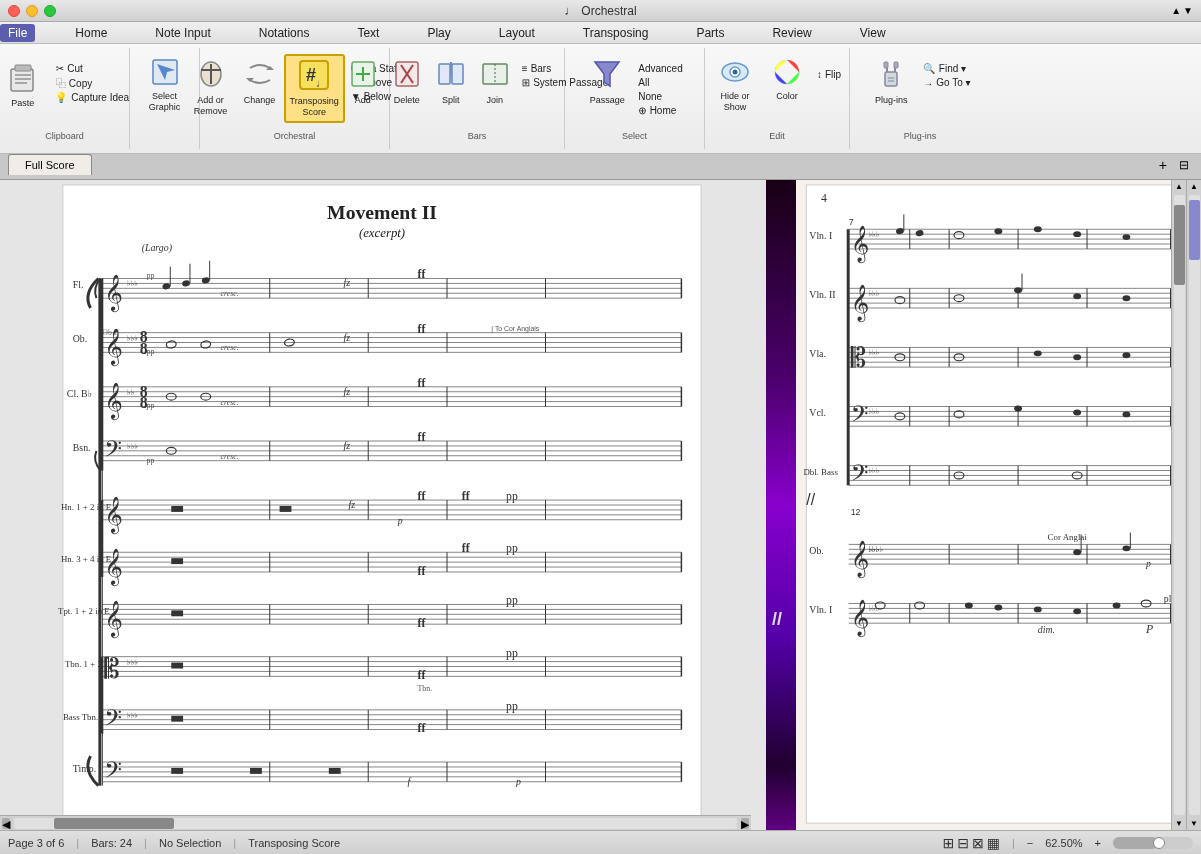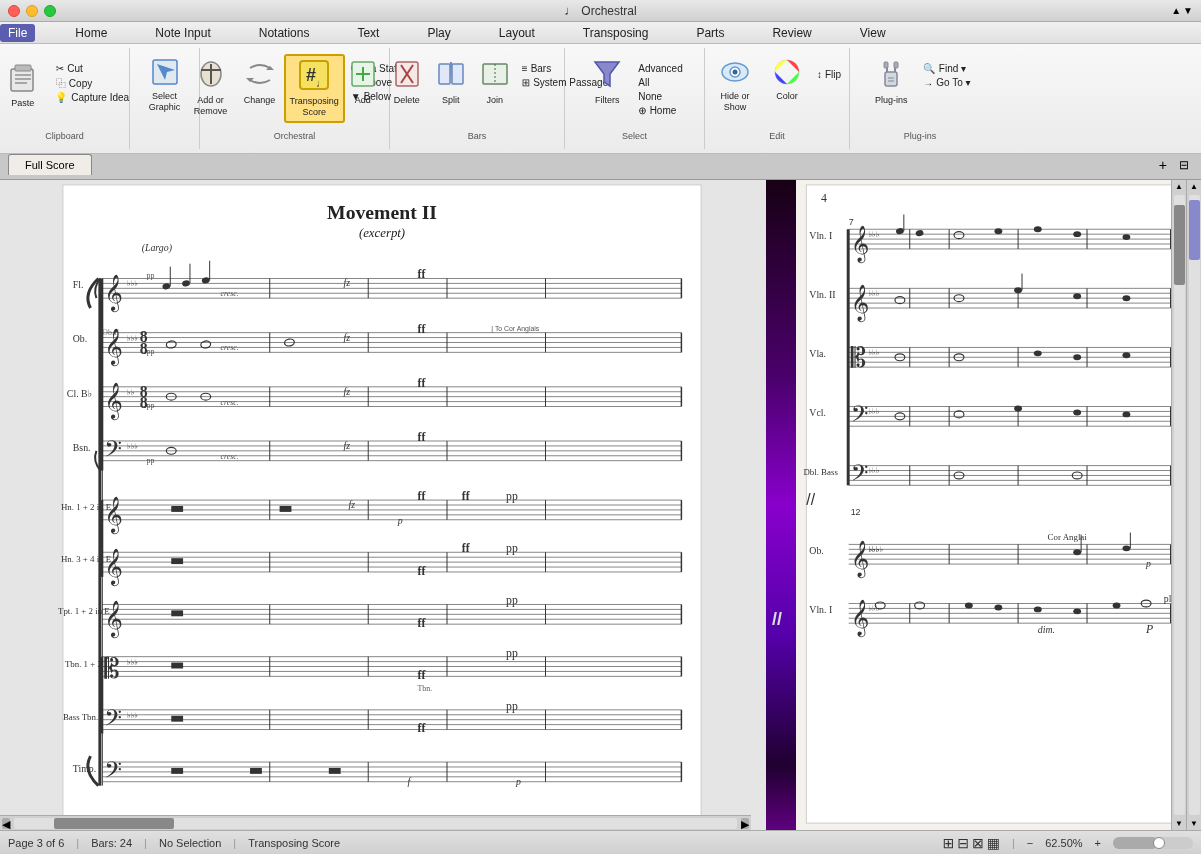--- a/index.html
+++ b/index.html
@@ -392,21 +392,21 @@
   </div>
 
   <div class="ribbon-group" style="width:140px;">
     <div class="ribbon-buttons-row">
       <div class="ribbon-btn" style="min-width:50px;">
         <div class="btn-icon">
           <svg width="28" height="32" viewBox="0 0 28 32">
             <polygon points="2,4 26,4 17,16 17,28 11,24 11,16" fill="#8888cc" stroke="#5555aa" stroke-width="1.5"></polygon>
           </svg>
         </div>
-        <div class="btn-label">Filters</div>
+        <div class="btn-label">Passage</div>
       </div>
       <div class="small-col" style="padding-top:8px;">
         <div class="ribbon-btn-small">
           <span>Advanced</span>
         </div>
         <div class="ribbon-btn-small">
           <span>All</span>
         </div>
         <div class="ribbon-btn-small">
           <span>None</span>

